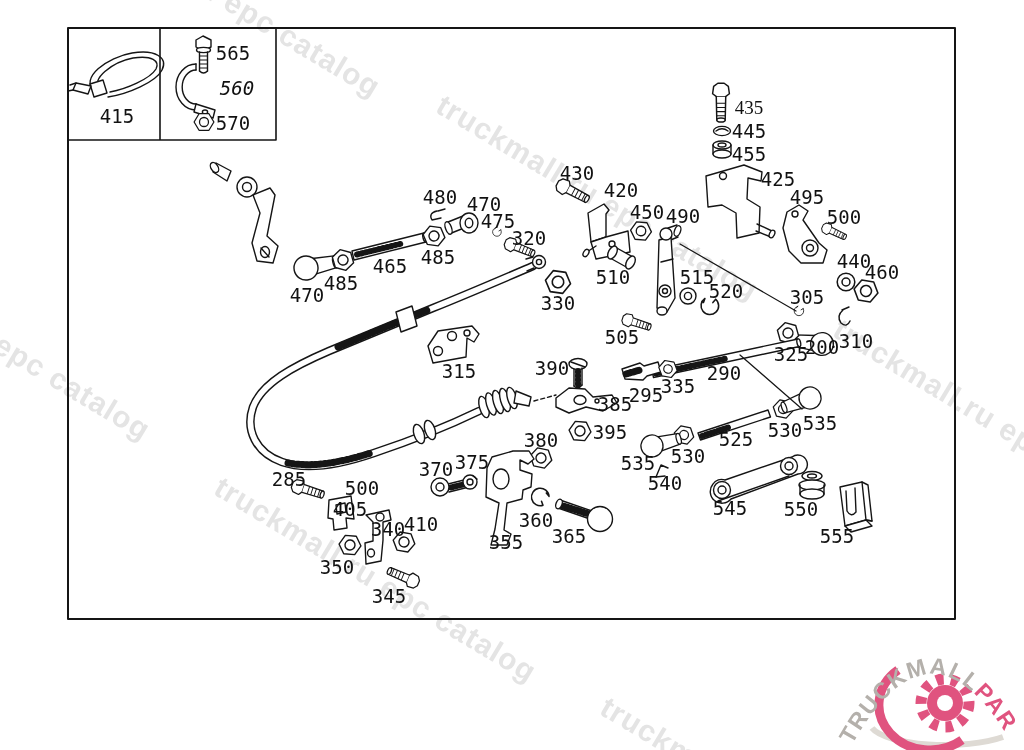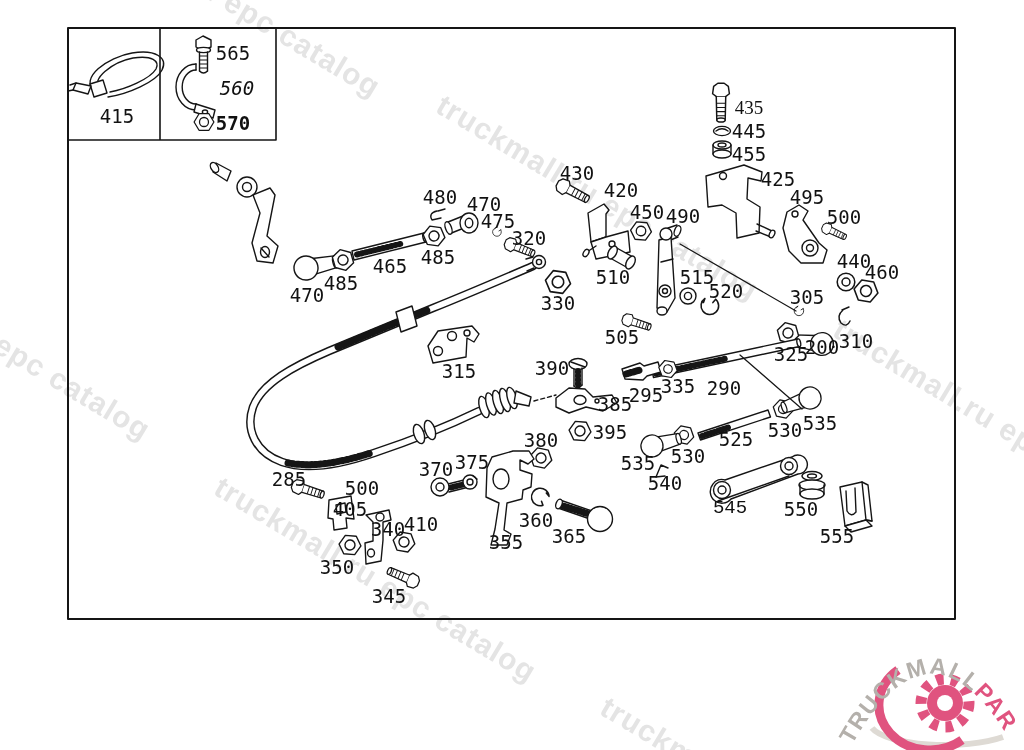--- a/index.html
+++ b/index.html
@@ -311,21 +311,21 @@
         <path d="M680,244 L796,311"></path>
         <path d="M740,355 L802,409"></path>
       </g>
     </g>
   </svg>
 
   <div id="label-layer">
       <div class="part-label" style="left: 117px; top: 116px;">415</div>
       <div class="part-label" style="left: 233px; top: 53px;">565</div>
       <div class="part-label" style="left: 237px; top: 88px; font-style: italic;">560</div>
-      <div class="part-label" style="left: 233px; top: 123px; font-weight: bold;">570</div>
+      <div class="part-label" style="left: 233px; top: 123px;">570</div>
       <div class="part-label" style="left: 749px; top: 108px; font-family: Liberation Serif, serif;">435</div>
       <div class="part-label" style="left: 749px; top: 131px;">445</div>
       <div class="part-label" style="left: 749px; top: 154px;">455</div>
       <div class="part-label" style="left: 577px; top: 173px;">430</div>
       <div class="part-label" style="left: 621px; top: 190px;">420</div>
       <div class="part-label" style="left: 778px; top: 179px;">425</div>
       <div class="part-label" style="left: 807px; top: 197px;">495</div>
       <div class="part-label" style="left: 844px; top: 217px;">500</div>
       <div class="part-label" style="left: 440px; top: 197px;">480</div>
       <div class="part-label" style="left: 484px; top: 204px;">470</div>
@@ -346,42 +346,42 @@
       <div class="part-label" style="left: 882px; top: 272px;">460</div>
       <div class="part-label" style="left: 622px; top: 337px;">505</div>
       <div class="part-label" style="left: 791px; top: 354px;">325</div>
       <div class="part-label" style="left: 822px; top: 347px;">200</div>
       <div class="part-label" style="left: 856px; top: 341px;">310</div>
       <div class="part-label" style="left: 459px; top: 371px;">315</div>
       <div class="part-label" style="left: 552px; top: 368px;">390</div>
       <div class="part-label" style="left: 615px; top: 404px;">385</div>
       <div class="part-label" style="left: 646px; top: 395px;">295</div>
       <div class="part-label" style="left: 678px; top: 386px;">335</div>
-      <div class="part-label" style="left: 724px; top: 388px;">290</div>
+      <div class="part-label" style="left: 724px; top: 373px;">290</div>
       <div class="part-label" style="left: 289px; top: 444px; margin-top: 35px;">285</div>
       <div class="part-label" style="left: 541px; top: 440px;">380</div>
       <div class="part-label" style="left: 610px; top: 432px;">395</div>
       <div class="part-label" style="left: 736px; top: 439px;">525</div>
       <div class="part-label" style="left: 785px; top: 430px;">530</div>
       <div class="part-label" style="left: 820px; top: 423px;">535</div>
       <div class="part-label" style="left: 638px; top: 463px;">535</div>
       <div class="part-label" style="left: 688px; top: 456px;">530</div>
       <div class="part-label" style="left: 665px; top: 483px;">540</div>
       <div class="part-label" style="left: 350px; top: 480px; margin-top: 29px;">405</div>
       <div class="part-label" style="left: 362px; top: 488px;">500</div>
       <div class="part-label" style="left: 388px; top: 507px; margin-top: 22px;">340</div>
       <div class="part-label" style="left: 421px; top: 524px;">410</div>
       <div class="part-label" style="left: 436px; top: 469px;">370</div>
       <div class="part-label" style="left: 472px; top: 462px;">375</div>
       <div class="part-label" style="left: 506px; top: 542px;">355</div>
       <div class="part-label" style="left: 536px; top: 520px;">360</div>
       <div class="part-label" style="left: 569px; top: 536px;">365</div>
       <div class="part-label" style="left: 337px; top: 567px;">350</div>
       <div class="part-label" style="left: 389px; top: 596px;">345</div>
-      <div class="part-label" style="left: 730px; top: 508px; font-family: Liberation Mono, monospace;">545</div>
+      <div class="part-label" style="left: 730px; top: 508px;">545</div>
       <div class="part-label" style="left: 801px; top: 509px;">550</div>
       <div class="part-label" style="left: 837px; top: 536px;">555</div>
     </div>
 
   <svg id="logo" width="190" height="110" viewBox="834 640 190 110">
     <defs>
       <path id="logoArc" d="M851,747 Q928,608 1006,734" fill="none"></path>
     </defs>
     <g fill="none">
       <path d="M872,728 A75,22 0 0 0 1003,737" stroke="#dedad4" stroke-width="6"></path>

